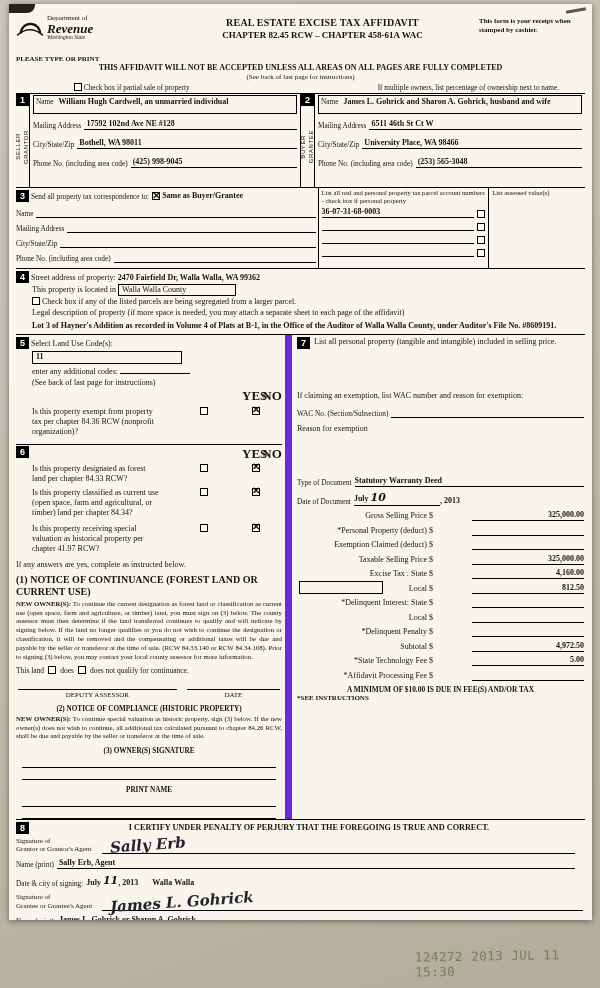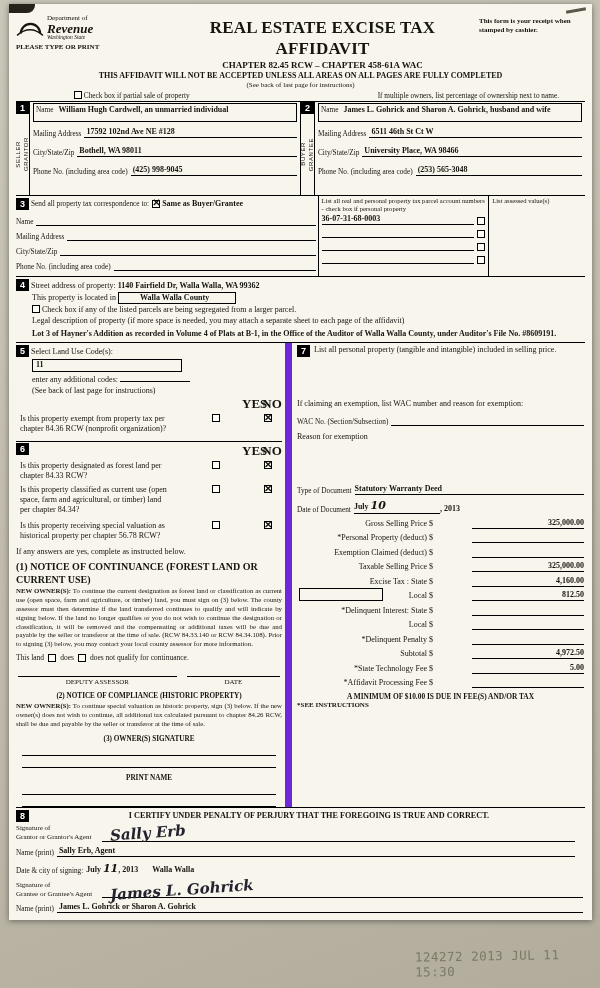--- a/index.html
+++ b/index.html
@@ -20,23 +20,23 @@
   .ul { border-bottom: 1px solid #000; display: inline-block; }
   .hw { font-style: italic; font-weight: bold; font-size: 11px; font-family: "DejaVu Serif", serif; }
   
   .hdr { display: flex; align-items: flex-start; padding-top: 8px; }
   .hdr-left { width: 150px; }
   .logo { display: flex; align-items: center; gap: 3px; }
   .logo-txt { line-height: 1; }
   .logo-dept { font-size: 7px; display: block; }
   .logo-rev { font-size: 13px; font-weight: bold; font-style: italic; display: block; }
   .logo-wa { font-size: 5.5px; display: block; font-style: italic; }
-  .type-print { font-size: 7px; font-weight: bold; margin-top: 2px; }
+  .type-print { font-size: 7px; font-weight: bold; margin-top: 14px; }
   .hdr-c { flex: 1; text-align: center; padding-top: 2px; }
-  .title { font-size: 17px; font-weight: bold; letter-spacing: .2px; }
+  .title { font-size: 10px; font-weight: bold; letter-spacing: .2px; }
   .chapter { font-size: 9px; font-weight: bold; }
   .hdr-r { width: 106px; font-size: 7px; font-weight: bold; padding-top: 2px; }
   .warning { text-align: center; font-weight: bold; font-size: 8px; }
   .seeback { text-align: center; font-size: 7px; }
   .cbrow { display: flex; justify-content: space-between; font-size: 7.3px; padding: 1px 26px 1px 58px; }
   
   .parties { display: flex; border-top: 1px solid #000; border-bottom: 1px solid #000; }
   .party { flex: 1; display: flex; min-height: 93px; }
   .party + .party { border-left: 1px solid #000; }
   .pleft { width: 14px; display: flex; flex-direction: column; border-right: 1px solid #000; }
@@ -54,31 +54,31 @@
   .s3c1 { width: 53%; padding: 2px 2px 0 0; }
   .s3c1 .frow { margin-bottom: 5px; }
   .s3c2 { width: 30%; border-left: 1px solid #000; padding: 1px 3px; }
   .s3c3 { flex: 1; border-left: 1px solid #000; padding: 1px 3px; }
   .shead { font-size: 6.6px; line-height: 1.2; margin-bottom: 2px; }
   .prow { display: flex; align-items: flex-end; gap: 3px; margin-bottom: 4px; }
   .pval { flex: 1; font-weight: bold; min-height: 9px; }
   
   .sec4 { border-bottom: 1px solid #000; padding: 2px 0 3px; }
   .ind { margin-left: 16px; margin-top: 1px; }
-  .countybox { display: inline-block; border: 1px solid #000; min-width: 118px; padding: 0 21px; font-weight: bold; }
+  .countybox { display: inline-block; border: 1px solid #000; min-width: 118px; padding: 0 3px; font-weight: normal; }
   .legal { margin: 2px 8px 0 16px; font-weight: bold; line-height: 1.4; }
   
   .cols { display: flex; align-items: stretch; min-height: 452px; }
   .colL { width: 276px; border-right: 7px solid #6d28d9; padding: 2px 3px 0 0; }
   .colR { flex: 1; padding: 2px 1px 0 5px; }
   .sec5 { border-bottom: 1px solid #000; padding-bottom: 3px; margin-bottom: 1px; }
   .codebox { margin: 2px 0 3px 16px; width: 150px; height: 13px; border: 1px solid #000; font-weight: bold; padding: 0 3px; }
   .ynhead { display: flex; justify-content: flex-end; font-weight: bold; font-size: 13px; }
   .ynhead span { width: 20px; text-align: center; }
-  .qrow { display: flex; align-items: flex-start; margin: 2px 4px 4px; gap: 32px; }
+  .qrow { display: flex; align-items: flex-start; margin: 2px 16px 4px; gap: 32px; }
   .qt { flex: 1; padding-right: 3px; }
   .cbc { width: 20px; text-align: center; flex: 0 0 auto; }
   .notice-t { text-align: left; font-weight: bold; font-size: 10px; margin-top: 4px; }
   .notice-t2 { text-align: center; font-weight: bold; font-size: 7.2px; margin-top: 5px; }
   .para { font-size: 6.8px; text-align: justify; line-height: 1.3; margin-top: 1px; }
   .landrow { margin-top: 4px; display: flex; gap: 4px; align-items: center; font-size: 7.5px; }
   .deprow { display: flex; margin: 14px 2px 2px; }
   .depc { flex: 1.7; border-top: 1px solid #000; text-align: center; font-size: 7px; margin-right: 10px; padding-top: 1px; }
   .datec { flex: 1; border-top: 1px solid #000; text-align: center; font-size: 7px; padding-top: 1px; }
   .csig { text-align: center; font-weight: bold; font-size: 7.2px; margin-top: 6px; }
@@ -260,21 +260,21 @@
     </div>
     <div class="s3c3">
       <div class="shead">List assessed value(s)</div>
     </div>
   </div>
 
   <div class="sec4">
     <div>
       <span class="secnum">4</span>
       <span>Street address of property:</span>
-      <span class="bold">1140 Fairfield Dr, Walla Walla, WA  99362</span>
+      <span class="bold">2470 Fairfield Dr, Walla Walla, WA  99362</span>
     </div>
     <div class="ind">
       <span>This property is located in</span>
       <span class="countybox">Walla Walla County</span>
     </div>
     <div class="ind">
       <span class="cb"></span>
       <span>Check box if any of the listed parcels are being segregated from a larger parcel.</span>
     </div>
     <div class="ind">Legal description of property (if more space is needed, you may attach a separate sheet to each page of the affidavit)</div>
@@ -319,21 +319,21 @@
           <span class="qt">Is this property designated as forest land per chapter 84.33 RCW?</span>
           <span class="cbc"><span class="cb"></span></span>
           <span class="cbc"><span class="cb checked"></span></span>
         </div>
         <div class="qrow">
           <span class="qt">Is this property classified as current use (open space, farm and agricultural, or timber) land per chapter 84.34?</span>
           <span class="cbc"><span class="cb"></span></span>
           <span class="cbc"><span class="cb checked"></span></span>
         </div>
         <div class="qrow" style="margin-top:6px">
-          <span class="qt">Is this property receiving special valuation as historical property per chapter 56.78 RCW?</span>
+          <span class="qt">Is this property receiving special valuation as historical property per chapter 41.97 RCW?</span>
           <span class="cbc"><span class="cb"></span></span>
           <span class="cbc"><span class="cb checked"></span></span>
         </div>
         <div style="margin-top:6px">If any answers are yes, complete as instructed below.</div>
         <div class="notice-t">(1) NOTICE OF CONTINUANCE (FOREST LAND OR CURRENT USE)</div>
         <div class="para">
           <span class="bold">NEW OWNER(S):</span>
           <span>To continue the current designation as forest land or classification as current use (open space, farm and agriculture, or timber) land, you must sign on (3) below. The county assessor must then determine if the land transferred continues to qualify and will indicate by signing below. If the land no longer qualifies or you do not wish to continue the designation or classification, it will be removed and the compensating or additional taxes will be due and payable by the seller or transferor at the time of sale. (RCW 84.33.140 or RCW 84.34.108). Prior to signing (3) below, you may contact your local county assessor for more information.</span>
         </div>
         <div class="landrow">

